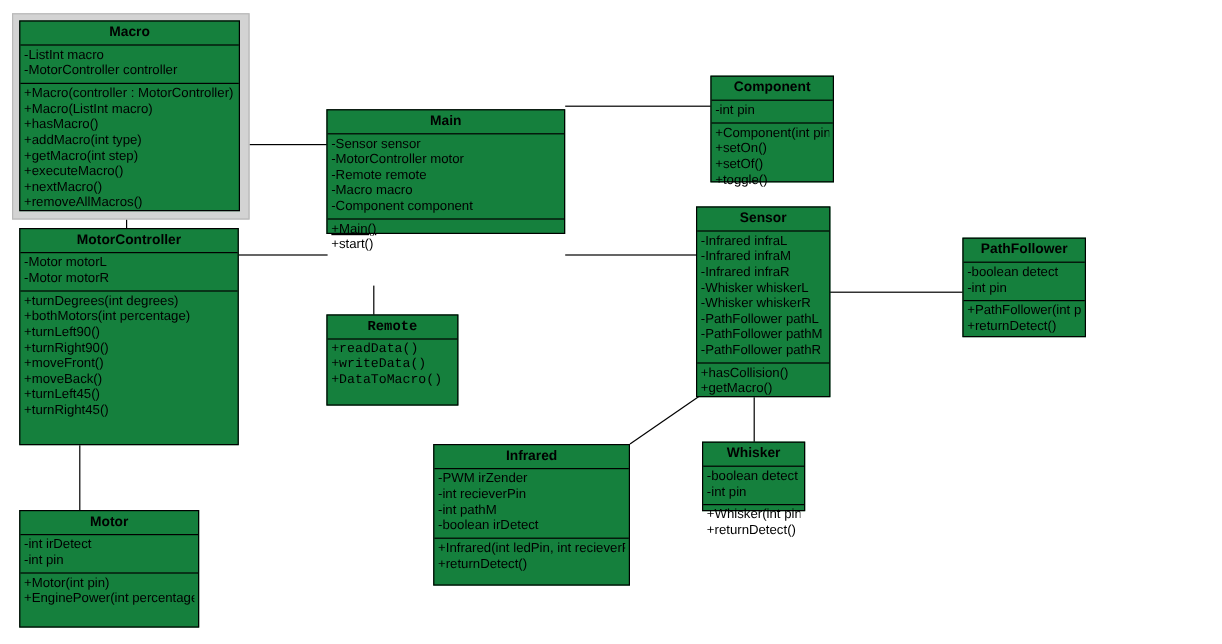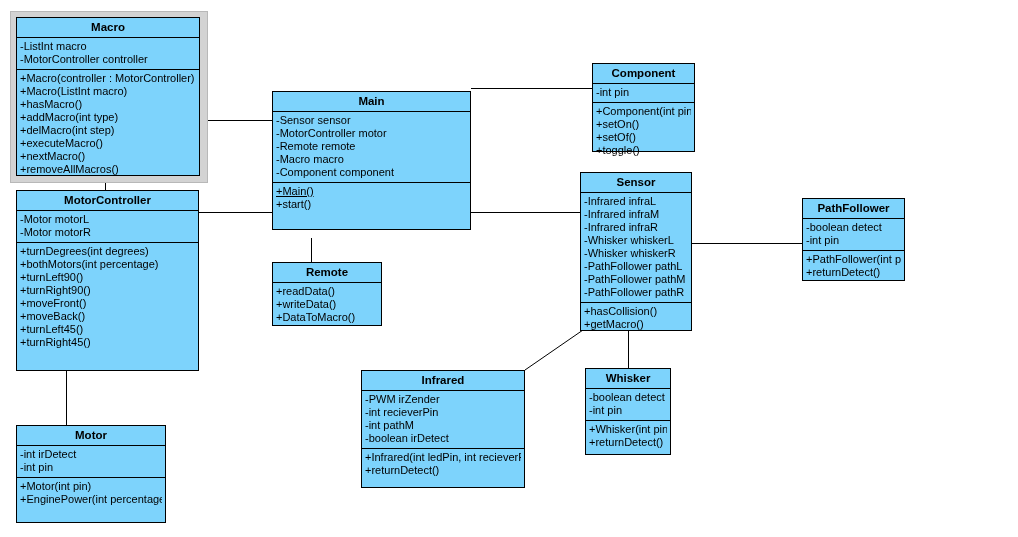--- a/index.html
+++ b/index.html
@@ -35,21 +35,21 @@
   
   .sel-frame {
     position: absolute;
     background: #d3d3d3;
     border: 1px solid #b8b8b8;
   }
   
   .uml {
     position: absolute;
     box-sizing: border-box;
-    background: #7dd3fc;
+    background: #15803d;
     border: 1px solid #000000;
     color: #000000;
     font-size: 11px;
     line-height: 13px;
   }
   .uml .title {
     text-align: center;
     font-weight: bold;
     font-size: 11.5px;
     padding: 3px 2px 3px 2px;
@@ -110,21 +110,21 @@
     <div class="title">Macro</div>
     <div class="compartment">
       <div class="row">-ListInt macro</div>
       <div class="row">-MotorController controller</div>
     </div>
     <div class="compartment last">
       <div class="row">+Macro(controller : MotorController)</div>
       <div class="row">+Macro(ListInt macro)</div>
       <div class="row">+hasMacro()</div>
       <div class="row">+addMacro(int type)</div>
-      <div class="row">+delMacro(int step)</div>
+      <div class="row">+getMacro(int step)</div>
       <div class="row">+executeMacro()</div>
       <div class="row">+nextMacro()</div>
       <div class="row">+removeAllMacros()</div>
     </div>
   </div>
 
   <div class="uml" style="left:16px; top:190px; width:183px; height:181px;">
     <div class="title">MotorController</div>
     <div class="compartment">
       <div class="row">-Motor motorL</div>
@@ -147,36 +147,36 @@
     <div class="compartment">
       <div class="row">-int irDetect</div>
       <div class="row">-int pin</div>
     </div>
     <div class="compartment last">
       <div class="row">+Motor(int pin)</div>
       <div class="row">+EnginePower(int percentage)</div>
     </div>
   </div>
 
-  <div class="uml" style="left:272px; top:91px; width:199px; height:139px;">
+  <div class="uml" style="left:272px; top:91px; width:199px; height:104px;">
     <div class="title">Main</div>
     <div class="compartment">
       <div class="row">-Sensor sensor</div>
       <div class="row">-MotorController motor</div>
       <div class="row">-Remote remote</div>
       <div class="row">-Macro macro</div>
       <div class="row">-Component component</div>
     </div>
     <div class="compartment last">
       <div class="row-wrap"><span class="row static">+Main()</span></div>
       <div class="row">+start()</div>
     </div>
   </div>
 
-  <div class="uml" style="left:272px; top:262px; width:110px; height:64px;">
+  <div class="uml" style="left:272px; top:262px; width:110px; height:76px;font-family:Liberation Mono, monospace;">
     <div class="title">Remote</div>
     <div class="compartment last">
       <div class="row">+readData()</div>
       <div class="row">+writeData()</div>
       <div class="row">+DataToMacro()</div>
     </div>
   </div>
 
   <div class="uml" style="left:592px; top:63px; width:103px; height:89px;">
     <div class="title">Component</div>
@@ -228,21 +228,21 @@
       <div class="row">-int recieverPin</div>
       <div class="row">-int pathM</div>
       <div class="row">-boolean irDetect</div>
     </div>
     <div class="compartment last">
       <div class="row">+Infrared(int ledPin, int recieverPin)</div>
       <div class="row">+returnDetect()</div>
     </div>
   </div>
 
-  <div class="uml" style="left:585px; top:368px; width:86px; height:87px;">
+  <div class="uml" style="left:585px; top:368px; width:86px; height:58px;">
     <div class="title">Whisker</div>
     <div class="compartment">
       <div class="row">-boolean detect</div>
       <div class="row">-int pin</div>
     </div>
     <div class="compartment last">
       <div class="row">+Whisker(int pin)</div>
       <div class="row">+returnDetect()</div>
     </div>
   </div>

